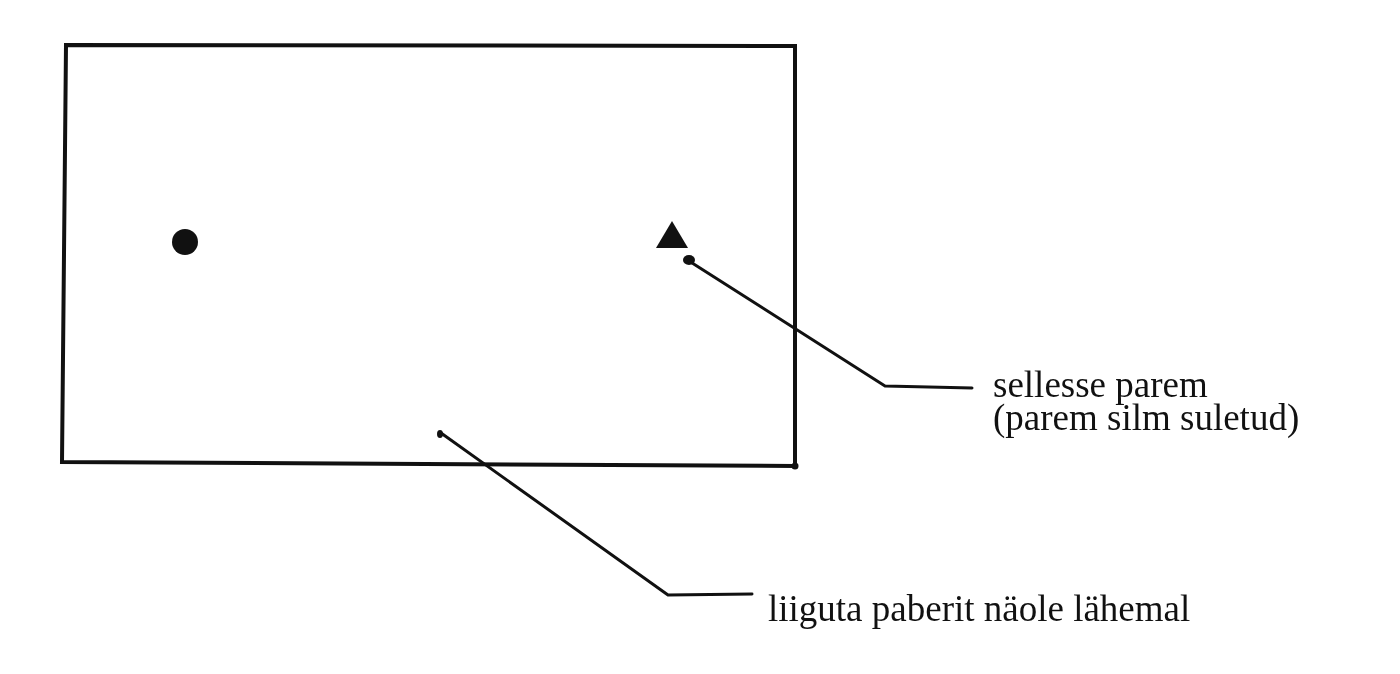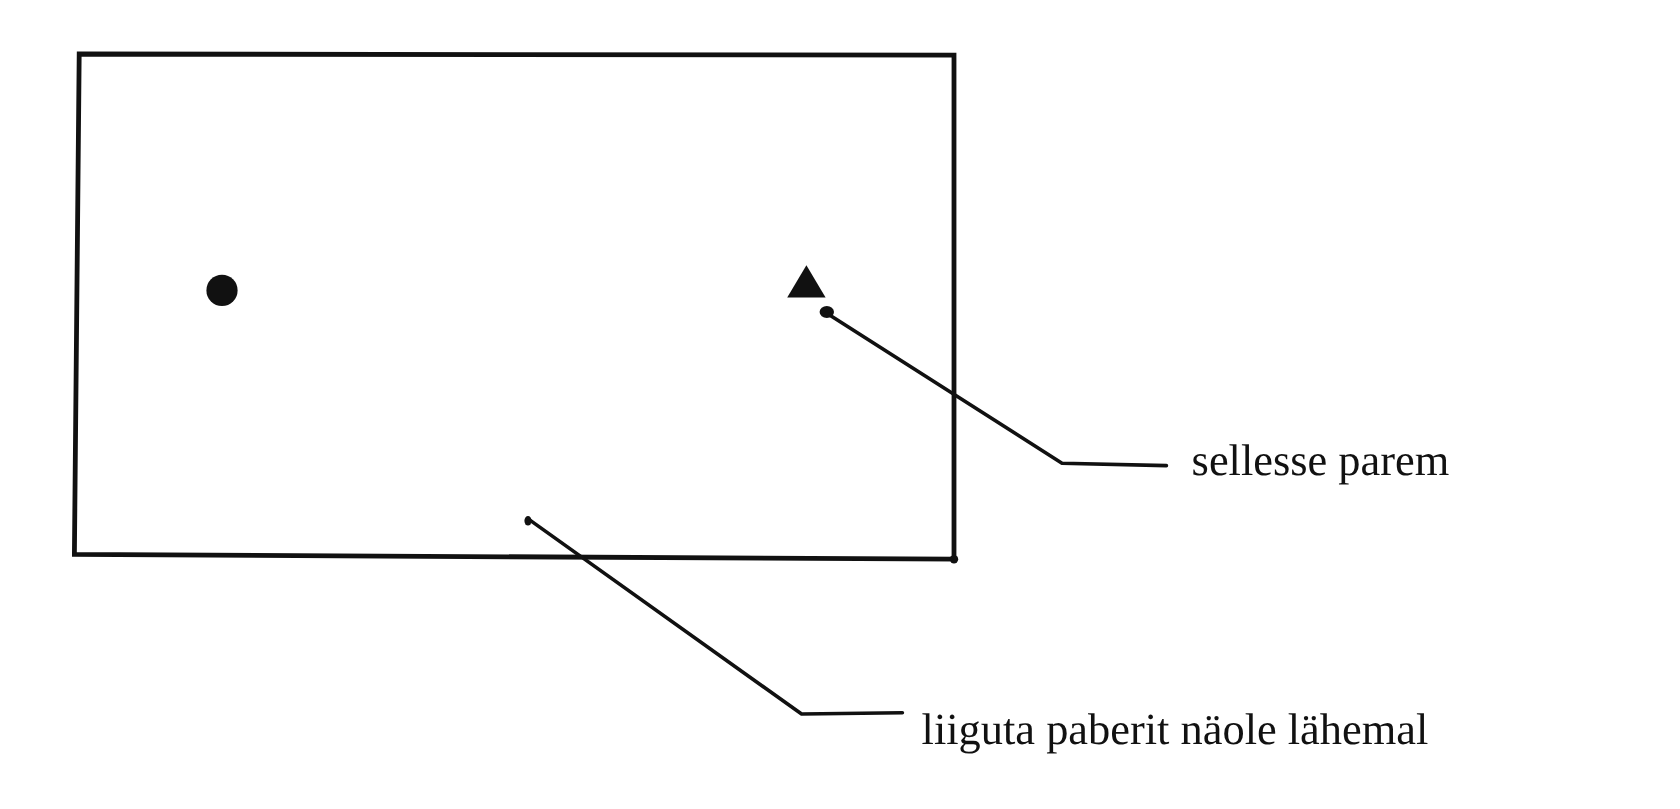--- a/index.html
+++ b/index.html
@@ -39,17 +39,18 @@
   </g>
 
   <g>
     <path d="M441 433 L668 595 L752 594" fill="none" stroke="#111111" stroke-width="3" stroke-linecap="round" stroke-linejoin="round"></path>
     <ellipse cx="440" cy="434" rx="3" ry="4" fill="#111111"></ellipse>
   </g>
 </svg>
 
 <div class="label" id="label-focus">
   <div>sellesse parem</div>
+  <div>(parem silm suletud)</div>
 </div>
 
 <div class="label" id="label-move">
   <div>liiguta paberit näole lähemal</div>
 </div>
 
 </body></html>

